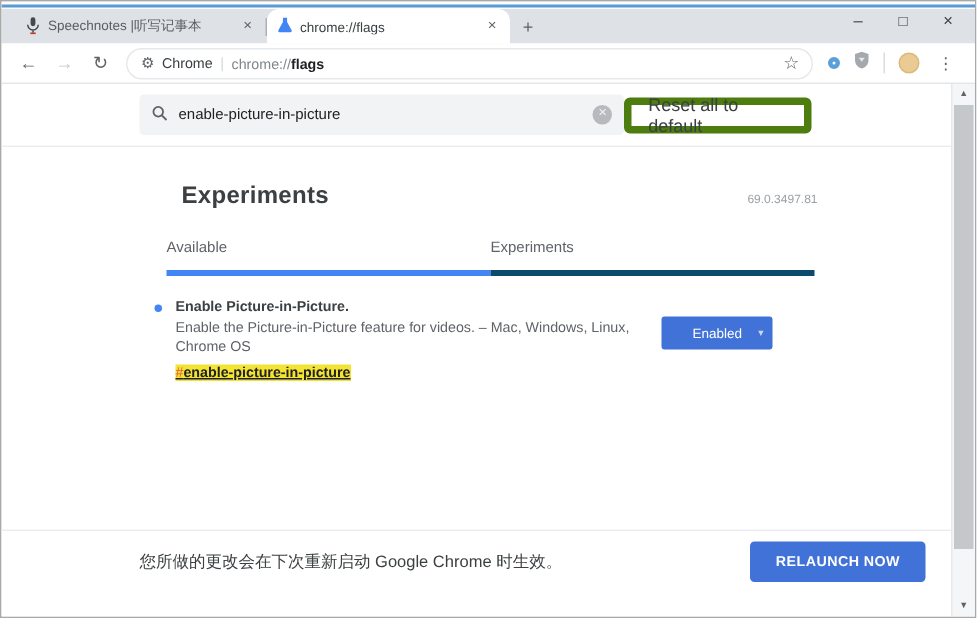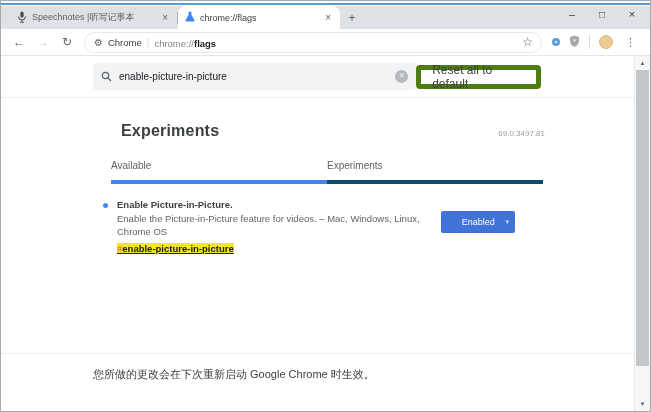--- a/index.html
+++ b/index.html
@@ -184,20 +184,21 @@
           </div>
         </div>
         <div class="flag-select">
           <span>Enabled</span>
           <span class="select-arrow">▾</span>
         </div>
       </div>
 
       <div class="footer">
         <span class="footer-msg">您所做的更改会在下次重新启动 Google Chrome 时生效。</span>
+        <div class="relaunch-btn">RELAUNCH NOW</div>
       </div>
     </div>
 
     <div class="scrollbar">
       <div class="sb-btn">▲</div>
       <div class="sb-thumb"></div>
       <div class="sb-btn down">▼</div>
     </div>
   </div>
 

